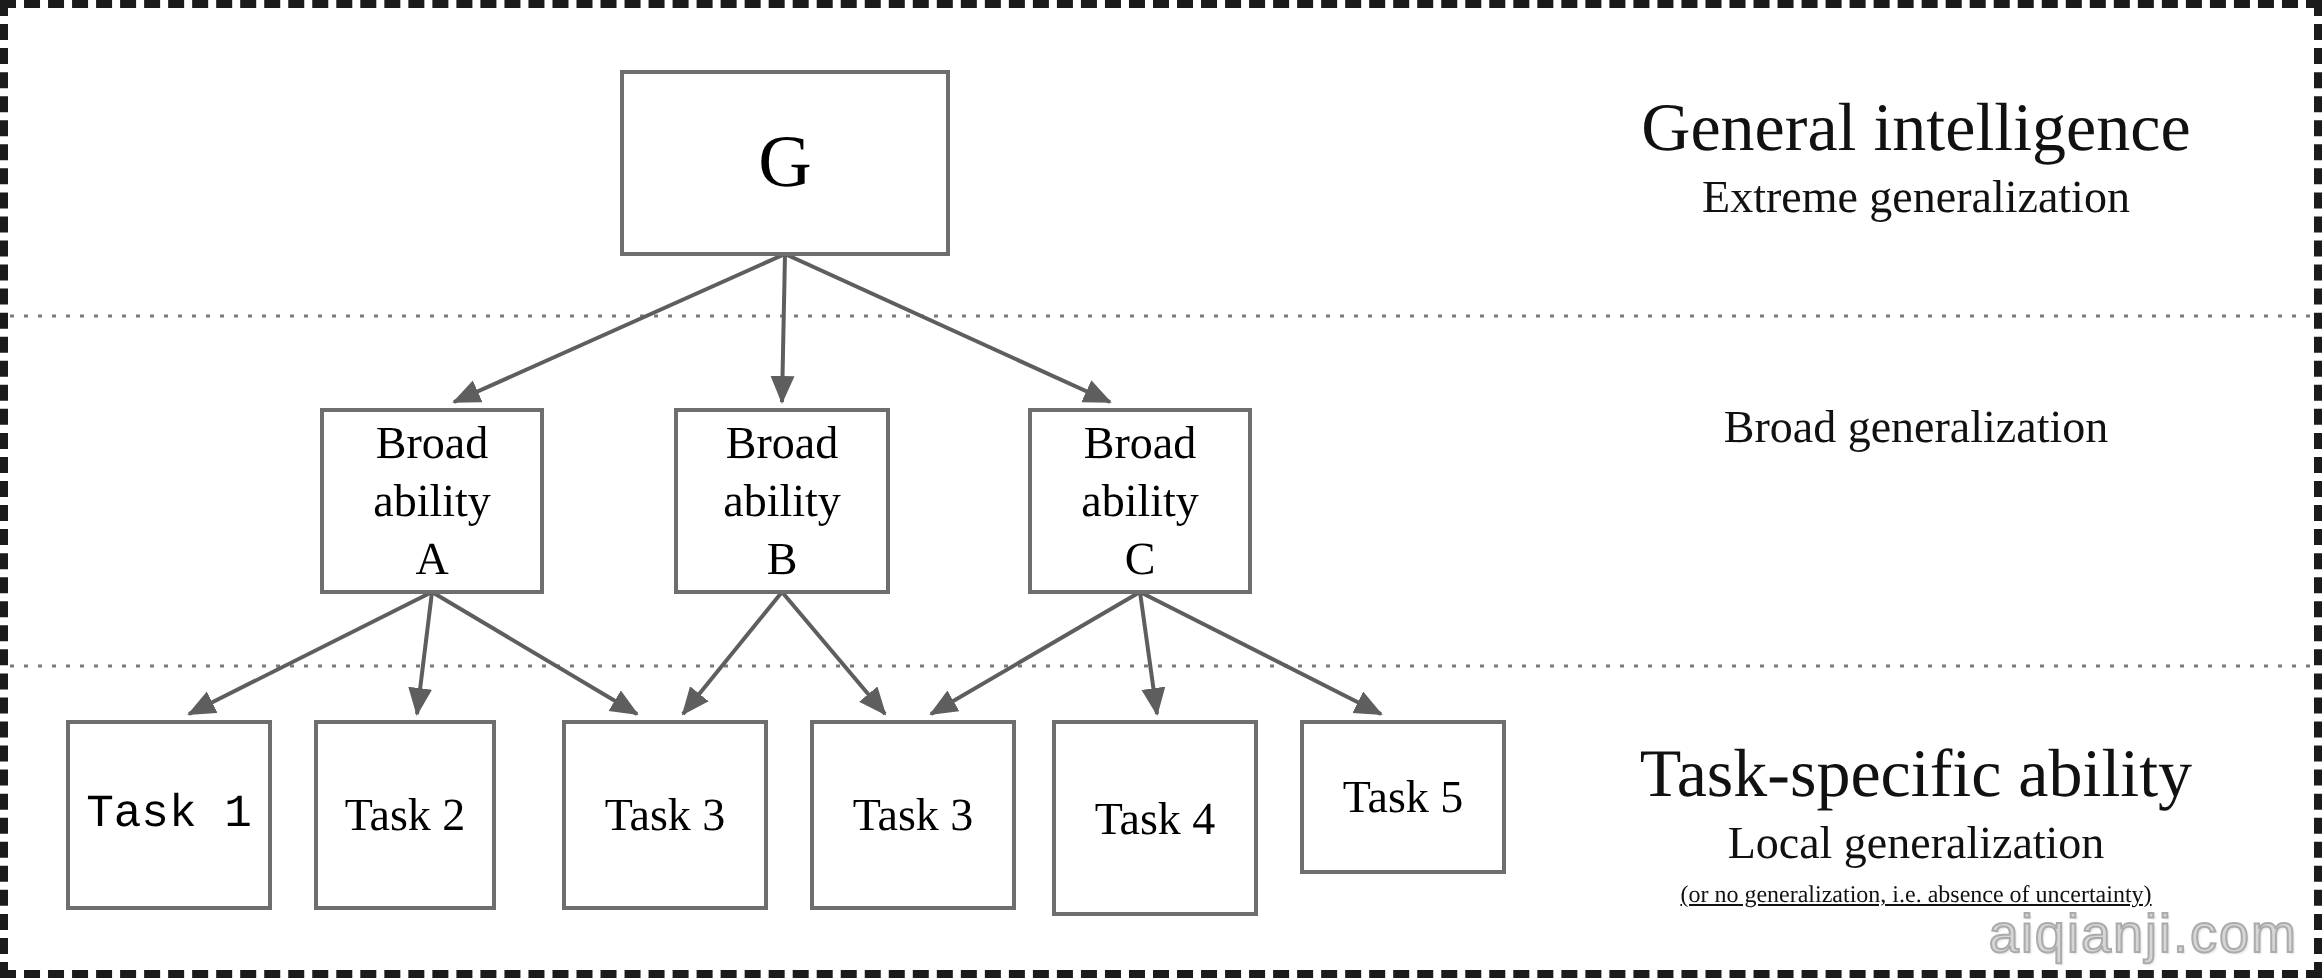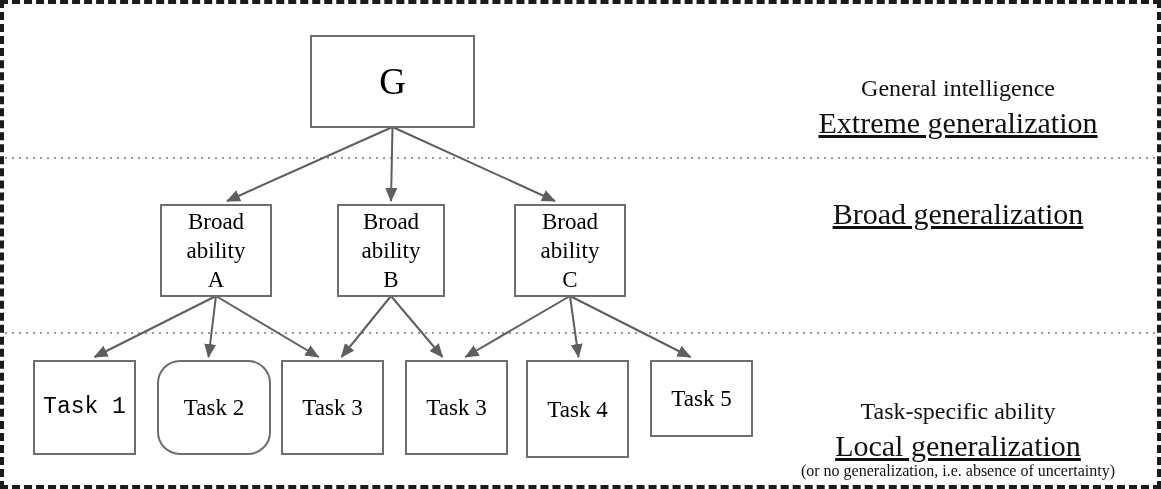--- a/index.html
+++ b/index.html
@@ -29,23 +29,23 @@
     border:2px solid var(--box-border,#6e6e6e);
     display:flex;flex-direction:column;
     align-items:center;justify-content:center;
     text-align:center;
     font-size:23px;line-height:29px;
     color:#000;
     z-index:2;
   }
   .node .g-label{font-size:37px;line-height:40px;}
   .lvl{position:absolute;left:758px;width:400px;text-align:center;z-index:2;}
-  .lvl-title{font-size:24px;line-height:39px;white-space:nowrap;margin-top:24px;}
-  .lvl-sub{font-size:30px;line-height:30px;white-space:nowrap;text-decoration:underline;}
-  .lvl-note{font-size:16px;line-height:20px;white-space:nowrap;}
+  .lvl-title{font-size:34px;line-height:39px;white-space:nowrap;}
+  .lvl-sub{font-size:23px;line-height:30px;white-space:nowrap;}
+  .lvl-note{font-size:12px;line-height:20px;white-space:nowrap;text-decoration:underline;}
   .watermark{
     position:absolute;right:12px;top:452px;z-index:3;
     font-family:"Liberation Sans", sans-serif;
     font-size:27px;letter-spacing:1px;
     color:#d6d6d6;
     -webkit-text-stroke:1px var(--watermark,#ababab);
     text-shadow:1px 1px 1px #e8e8e8;
   }
 </style>
 </head>
@@ -92,21 +92,21 @@
   </div>
   <div class="node" style="left: 514px; top: 204px; width: 112px; height: 93px;">
     <span>Broad</span>
     <span>ability</span>
     <span>C</span>
   </div>
 
   <div class="node" style="left: 33px; top: 360px; width: 103px; height: 95px; font-family: Liberation Mono, monospace;">
     <span>Task 1</span>
   </div>
-  <div class="node" style="left: 157px; top: 360px; width: 114px; height: 95px; border-radius: 23px;">
+  <div class="node" style="left: 157px; top: 360px; width: 91px; height: 95px;">
     <span>Task 2</span>
   </div>
   <div class="node" style="left: 281px; top: 360px; width: 103px; height: 95px;">
     <span>Task 3</span>
   </div>
   <div class="node" style="left: 405px; top: 360px; width: 103px; height: 95px;">
     <span>Task 3</span>
   </div>
   <div class="node" style="left: 526px; top: 360px; width: 103px; height: 98px;">
     <span>Task 4</span>
@@ -121,15 +121,16 @@
   </div>
   <div class="lvl" style="top:199px">
     <div class="lvl-sub">Broad generalization</div>
   </div>
   <div class="lvl" style="top:368px">
     <div class="lvl-title">Task-specific ability</div>
     <div class="lvl-sub">Local generalization</div>
     <div class="lvl-note">(or no generalization, i.e. absence of uncertainty)</div>
   </div>
 
+  <div class="watermark">aiqianji.com</div>
 
   <div class="figure-border"></div>
 </div>
 
 </body></html>

